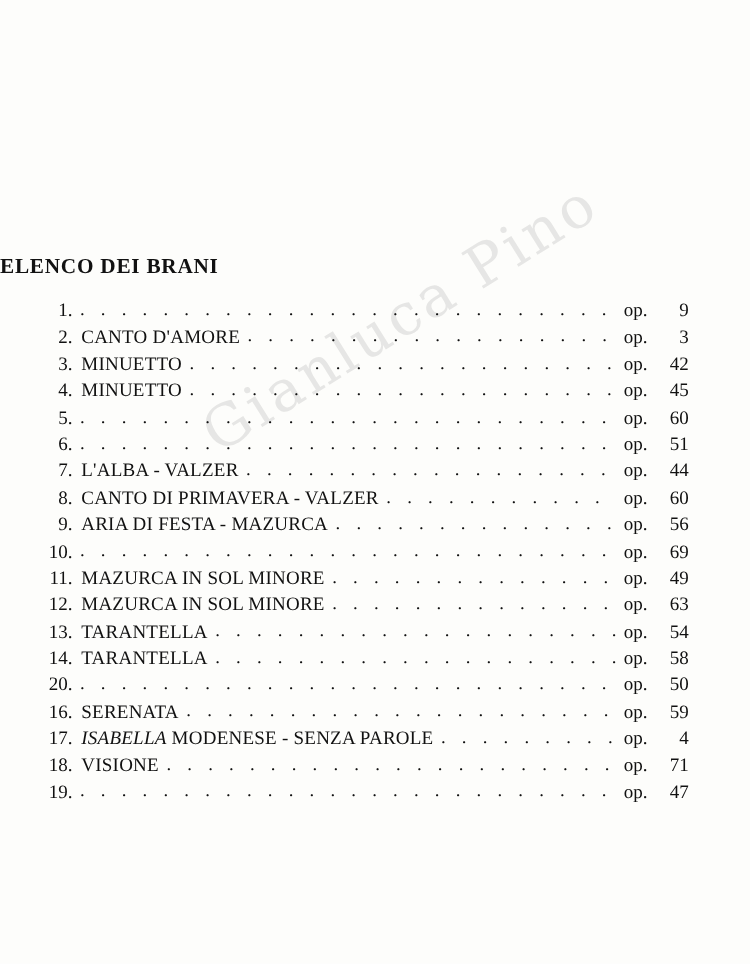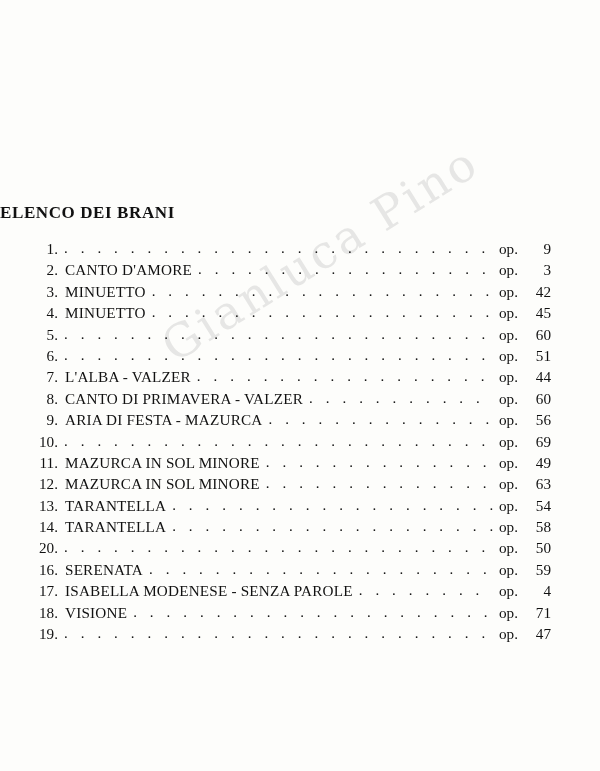--- a/index.html
+++ b/index.html
@@ -68,20 +68,21 @@
     text-align: right;
     flex: 0 0 auto;
     font-family: "Liberation Serif", serif;
   }
   .title {
     flex: 0 0 auto;
     padding-left: 7px;
     letter-spacing: 0.2px;
   }
   .title .ital {
+    font-style: italic;
   }
   .dots {
     flex: 1 1 auto;
     overflow: hidden;
     margin: 0 6px;
     position: relative;
     top: -1px;
     font-size: 15px;
     letter-spacing: 4.6px;
     color: #111;

